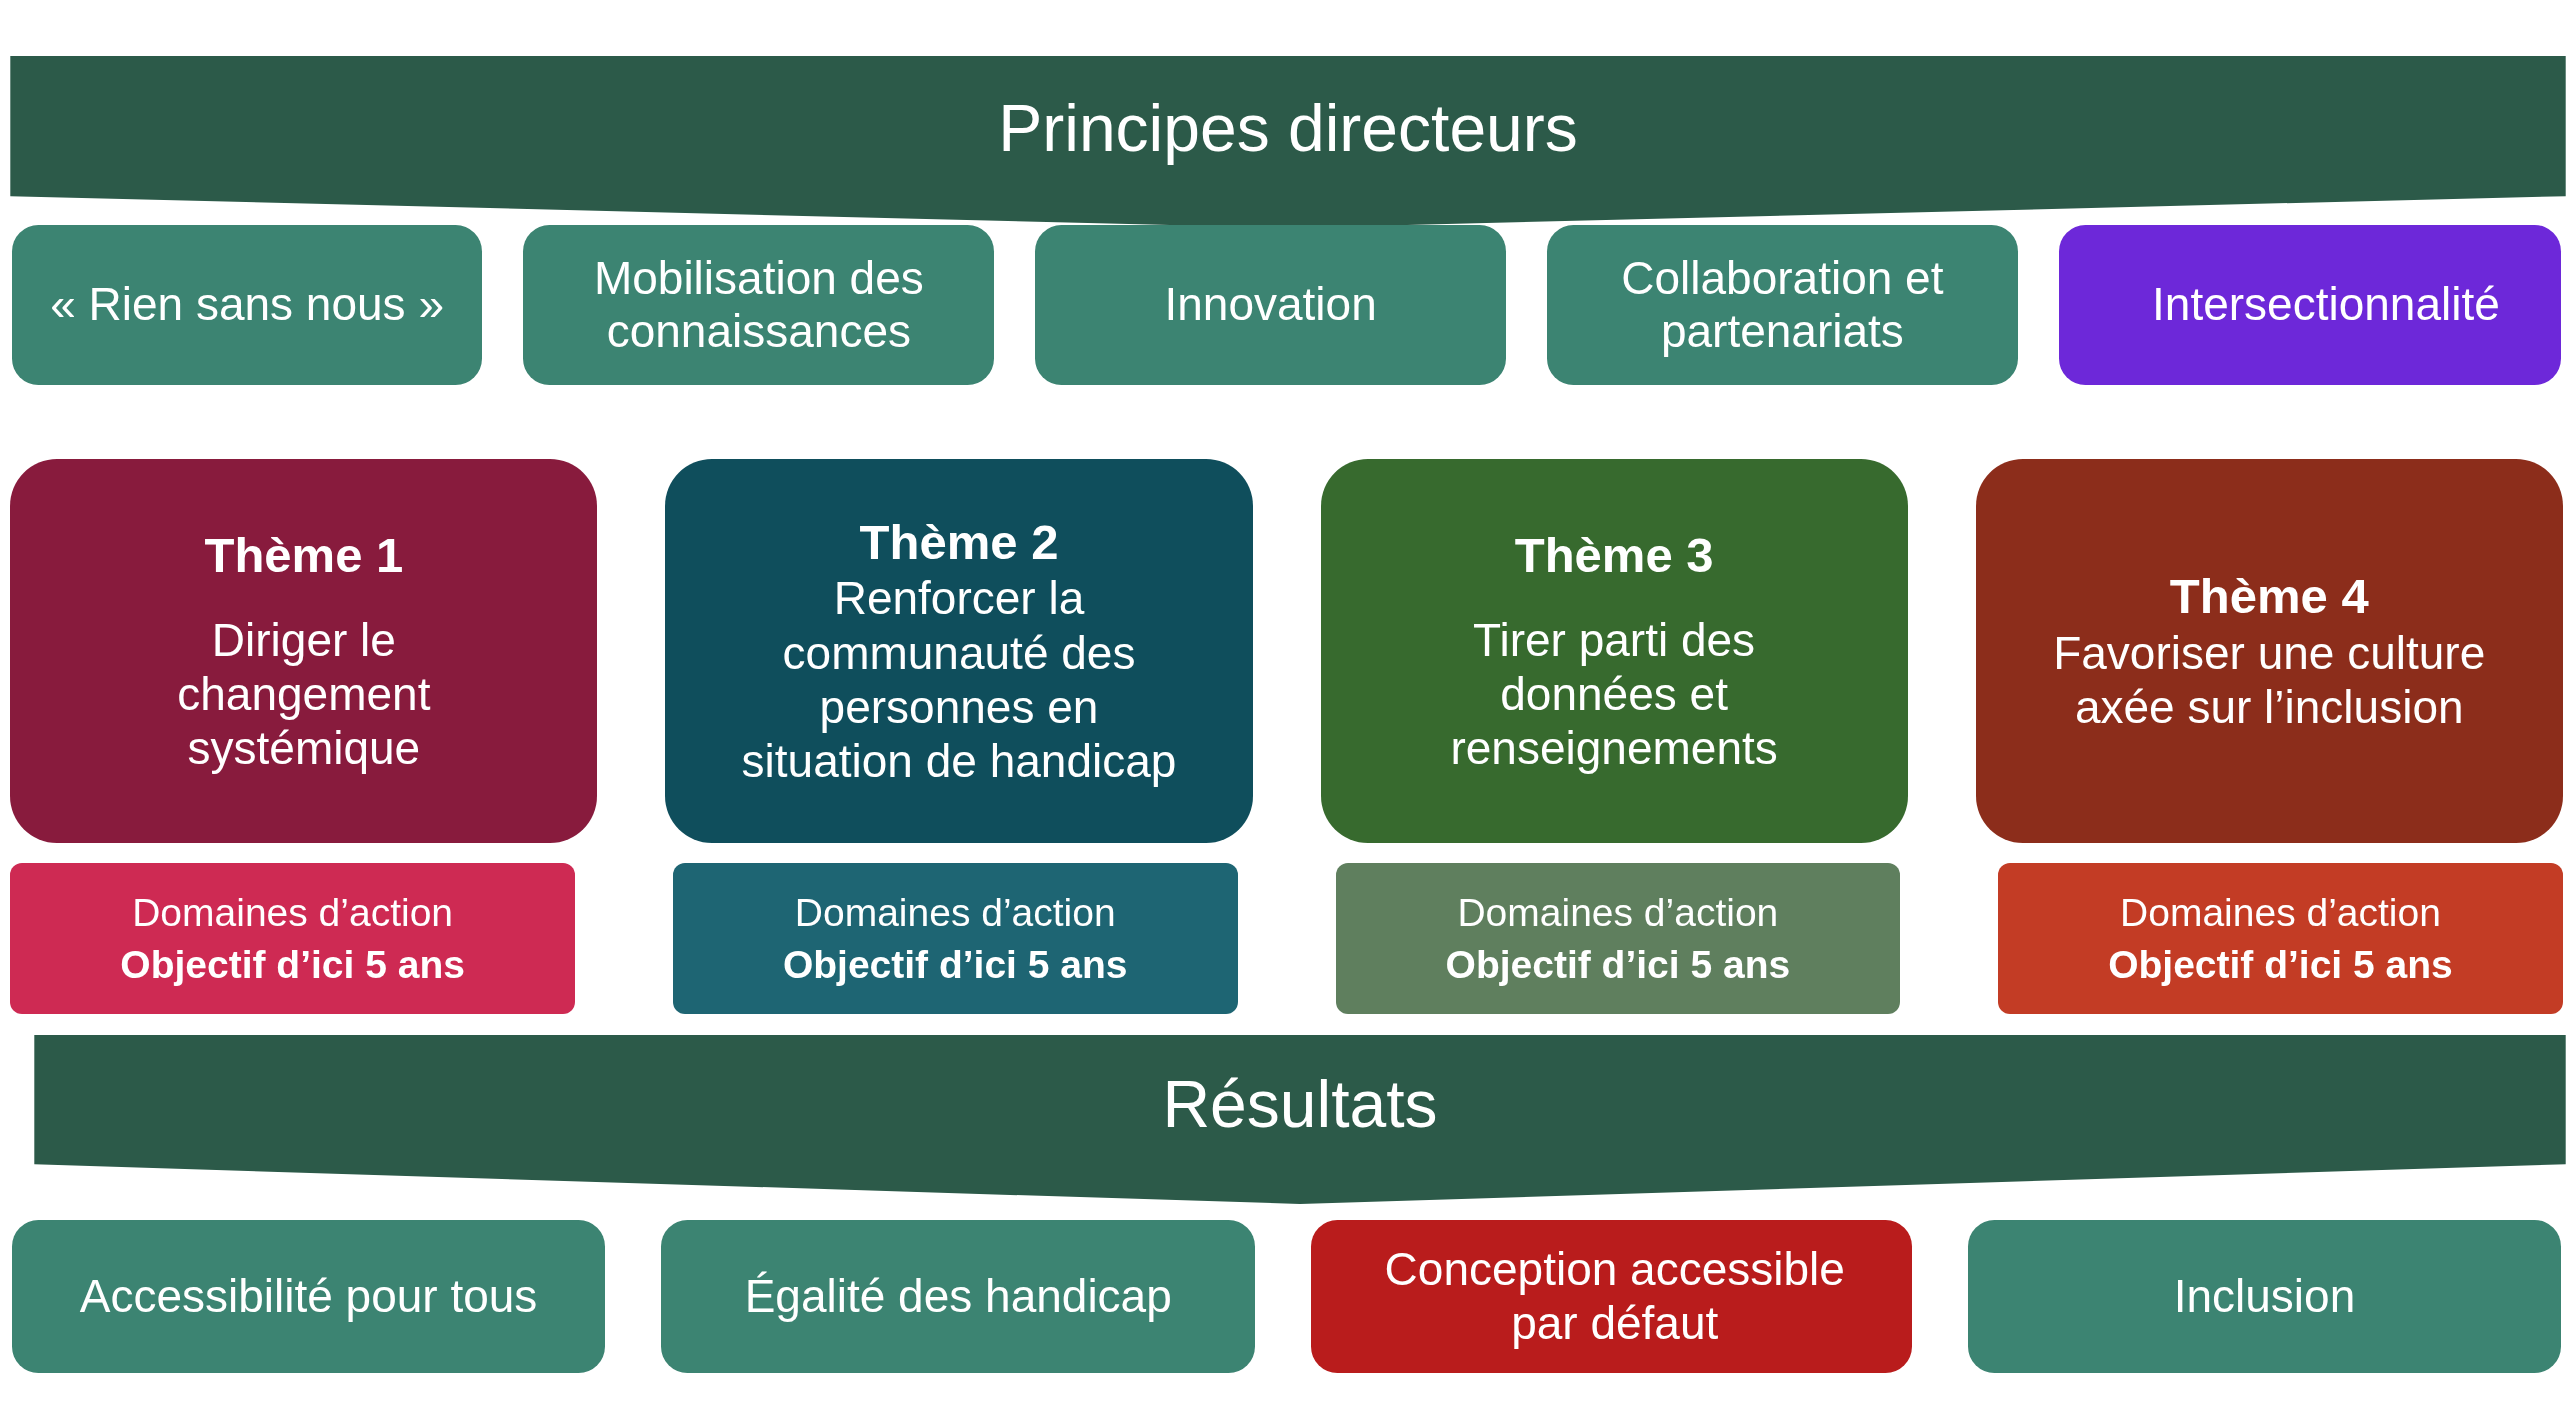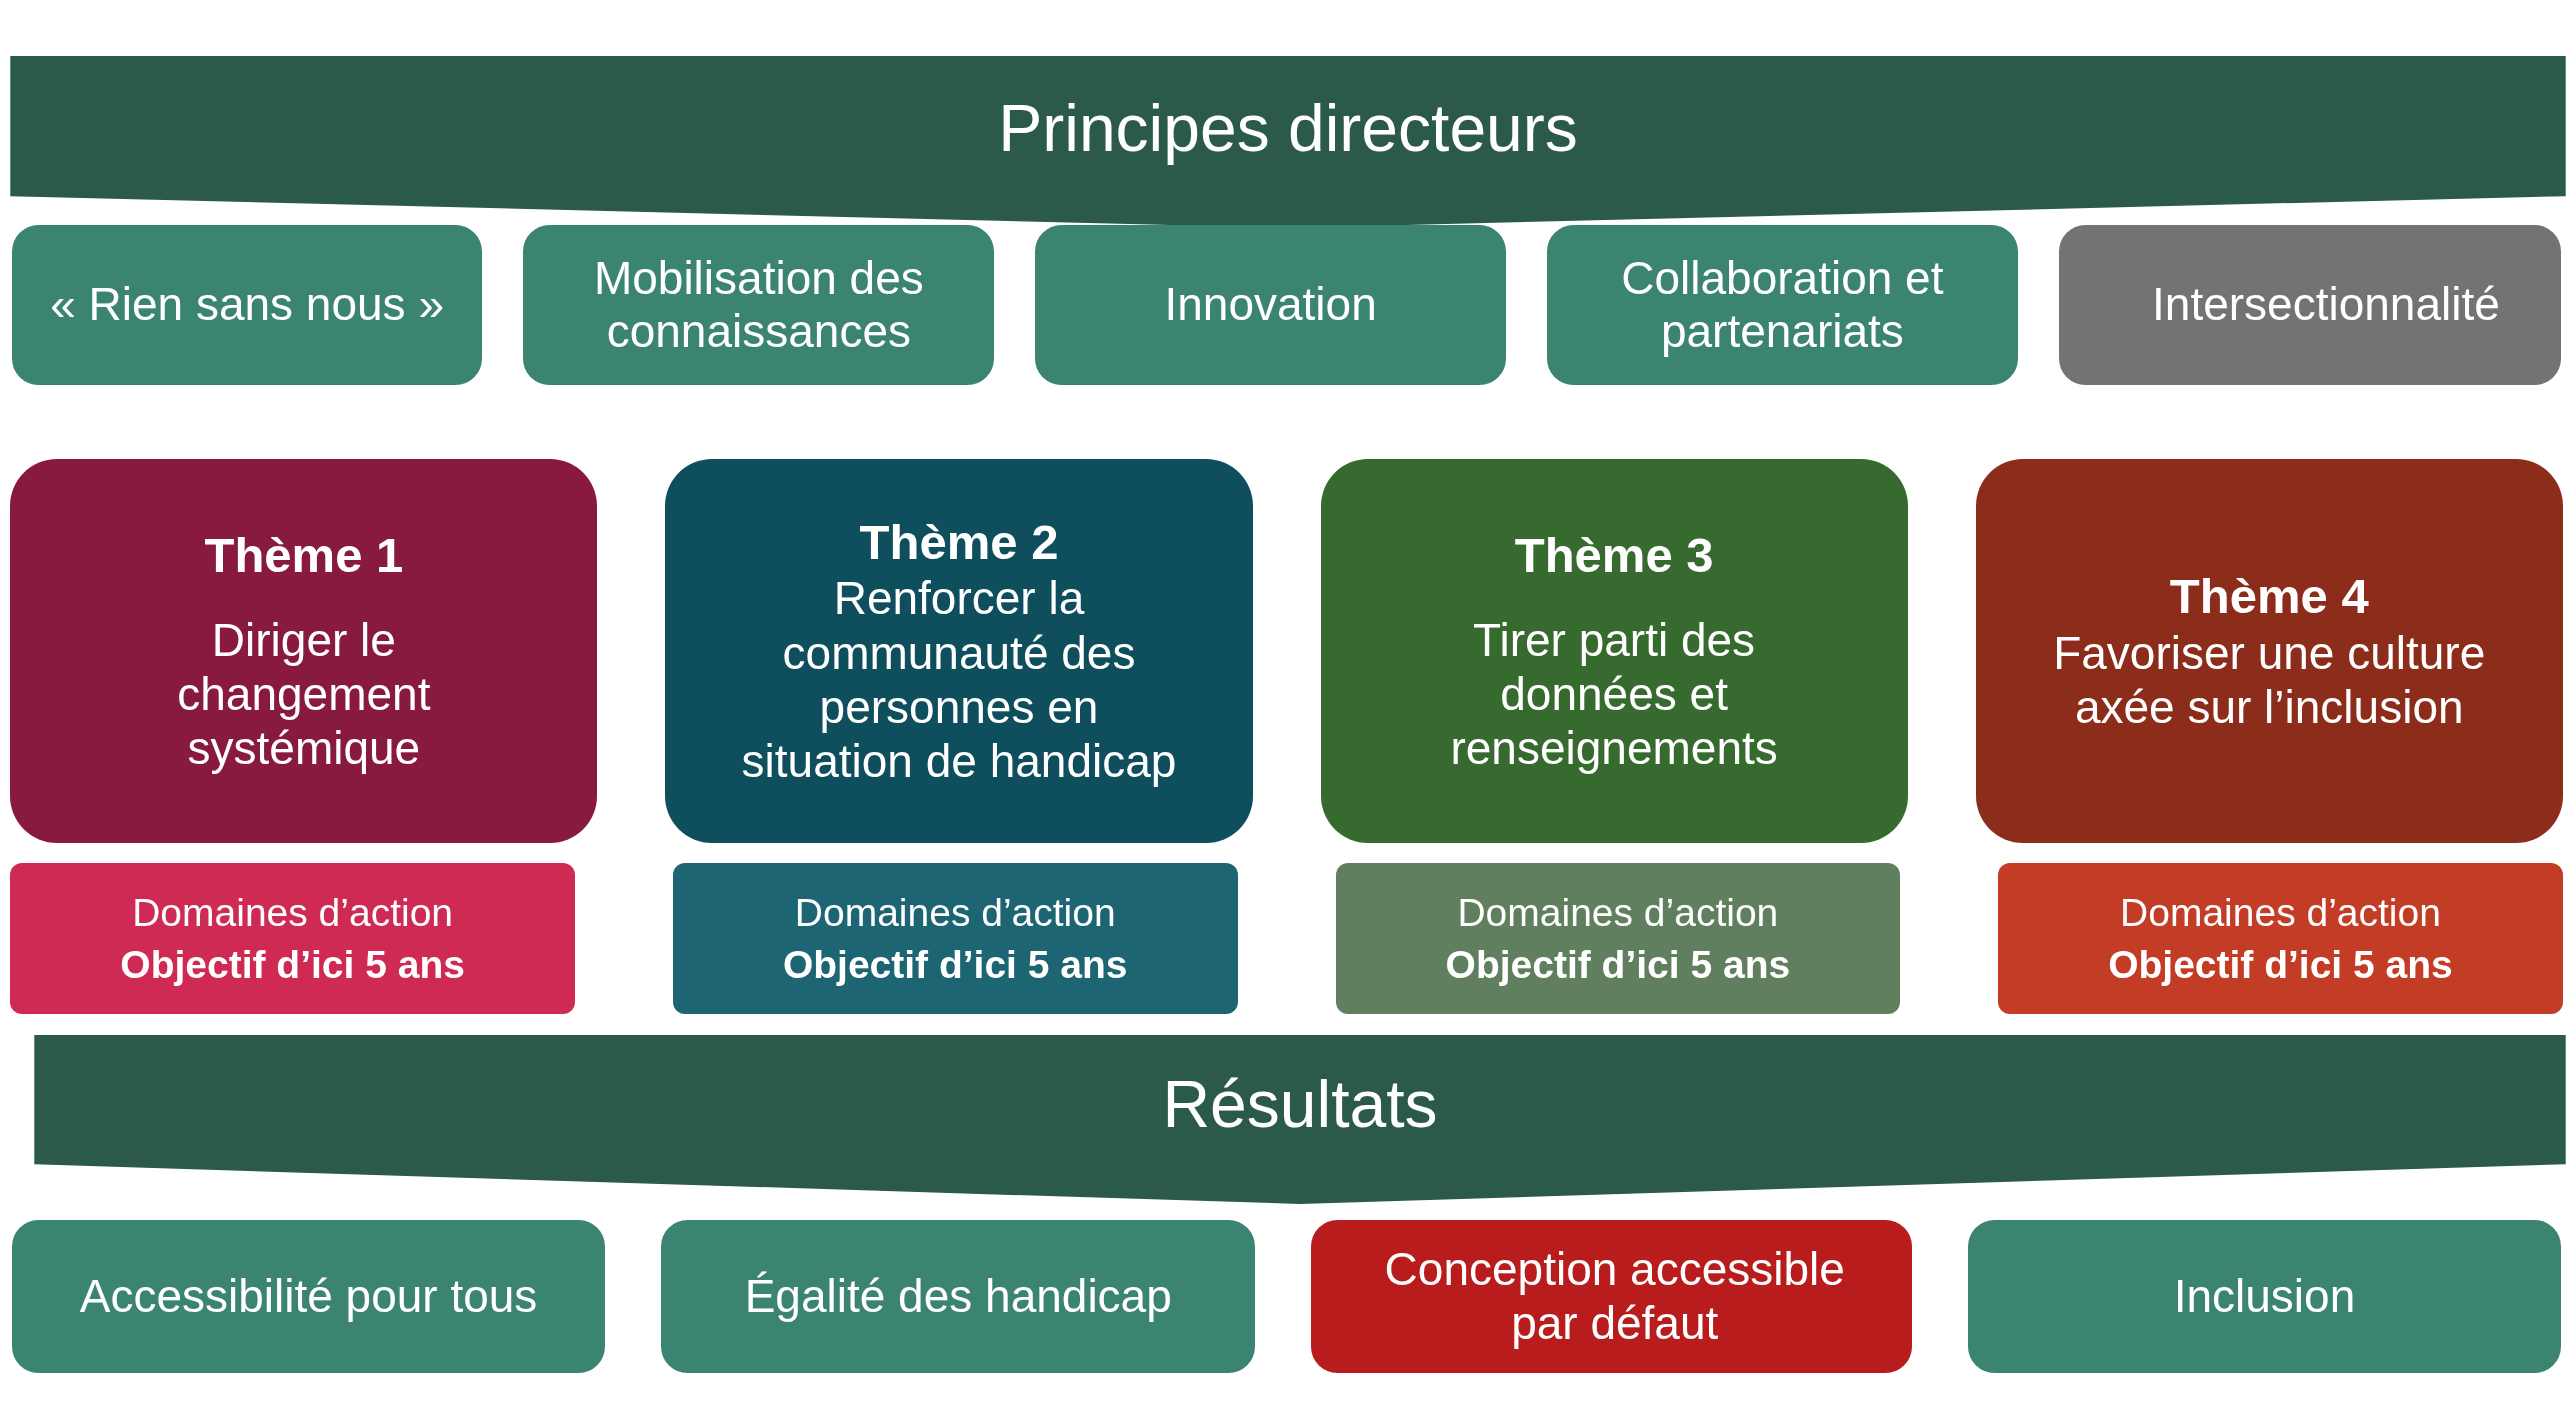--- a/index.html
+++ b/index.html
@@ -62,21 +62,21 @@
     </div>
     <div class="box small-box" style="background: rgb(60, 132, 114);">
       <span>Mobilisation des<br>connaissances</span>
     </div>
     <div class="box small-box" style="background: rgb(60, 132, 114);">
       <span>Innovation</span>
     </div>
     <div class="box small-box" style="background: rgb(60, 132, 114);">
       <span>Collaboration et<br>partenariats</span>
     </div>
-    <div class="box small-box" style="background: #737373; padding-left: 45px;">
+    <div class="box small-box" style="background: #6d28d9; padding-left: 45px;">
       <span>Intersectionnalité</span>
     </div>
   </div>
 
   <div class="row themes-row">
     <div class="theme-box title-gap" style="background: rgb(136, 27, 61);">
       <div class="theme-title">Thème 1</div>
       <div class="theme-desc">Diriger le<br>changement<br>systémique</div>
     </div>
     <div class="theme-box" style="background: rgb(15, 78, 92);">

